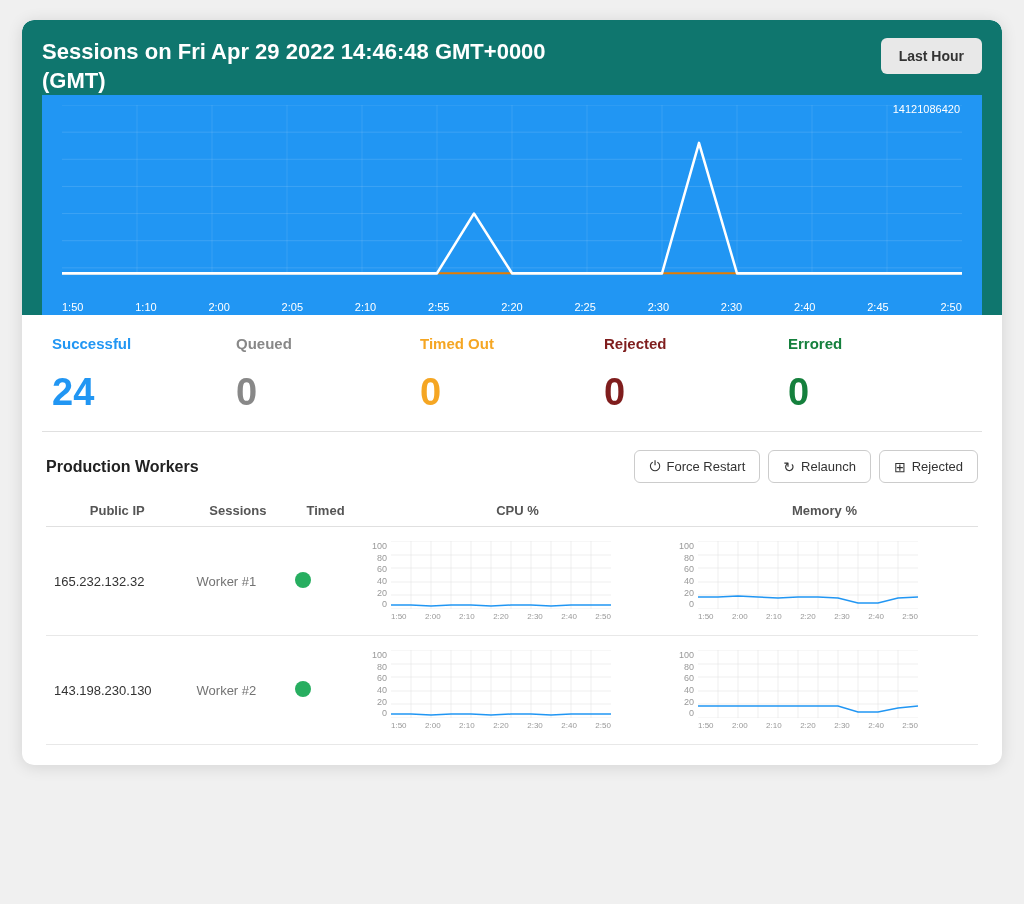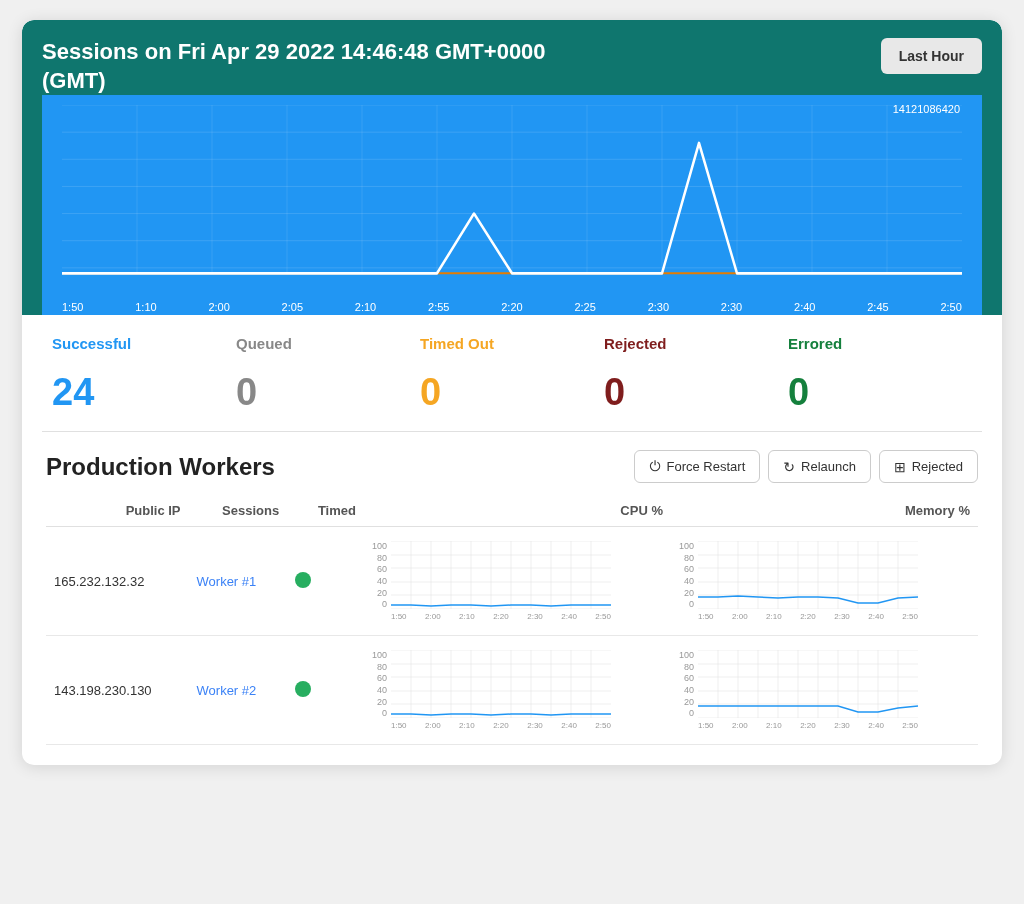--- a/index.html
+++ b/index.html
@@ -108,21 +108,21 @@
     .workers-section {
       padding: 18px 24px 20px 24px;
     }
     .workers-header {
       display: flex;
       align-items: center;
       justify-content: space-between;
       margin-bottom: 14px;
     }
     .workers-title {
-      font-size: 24px;
+      font-size: 16px;
       font-weight: 700;
       color: #222;
     }
     .workers-actions {
       display: flex;
       gap: 8px;
     }
     .action-btn {
       display: flex;
       align-items: center;
@@ -136,41 +136,41 @@
       cursor: pointer;
       color: #333;
     }
 
     
     .workers-table {
       width: 100%;
       border-collapse: collapse;
     }
     .workers-table th {
-      text-align: right;
+      text-align: center;
       font-size: 13px;
       font-weight: 600;
       color: #555;
       padding: 6px 8px 8px 8px;
       border-bottom: 1px solid #e0e0e0;
     }
     .workers-table td {
       padding: 14px 8px;
       font-size: 13px;
       color: #333;
       vertical-align: middle;
     }
     .workers-table tr {
       border-bottom: 1px solid #e8e8e8;
     }
     .workers-table tr:last-child td {
       border-bottom: none;
     }
     .worker-link {
-      color: #3b82f6;
+      color: #737373;
       text-decoration: none;
       font-weight: 500;
     }
     .status-dot {
       width: 16px;
       height: 16px;
       border-radius: 50%;
       background: #27ae60;
       display: inline-block;
     }

